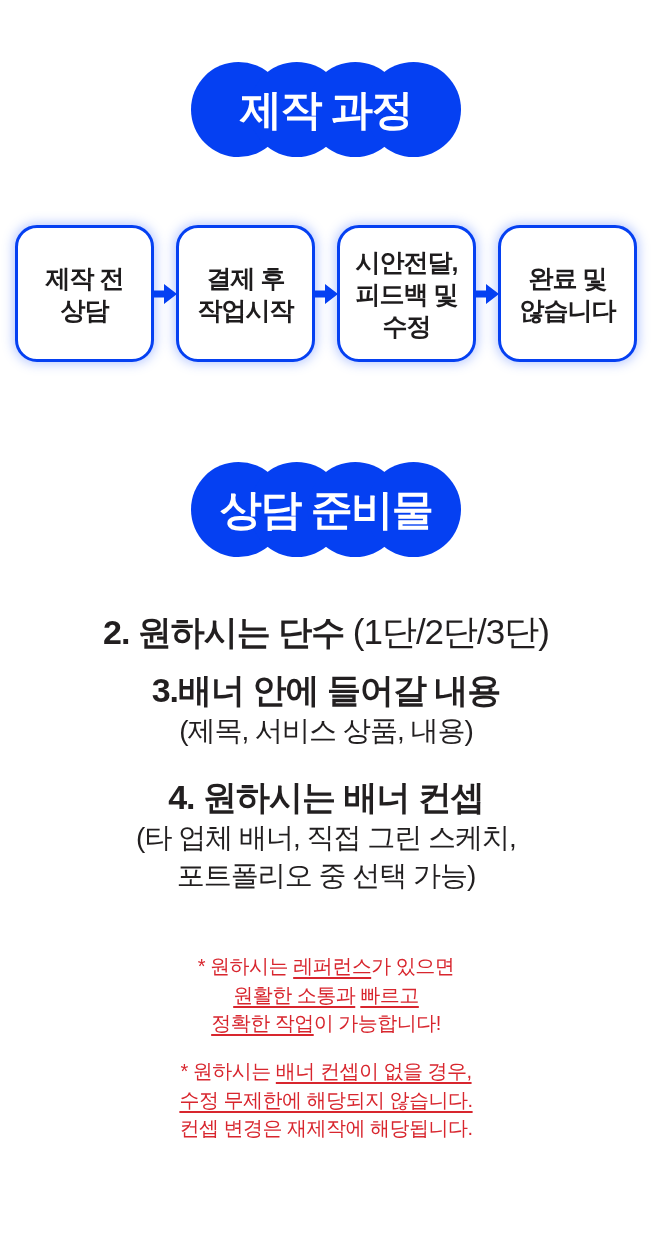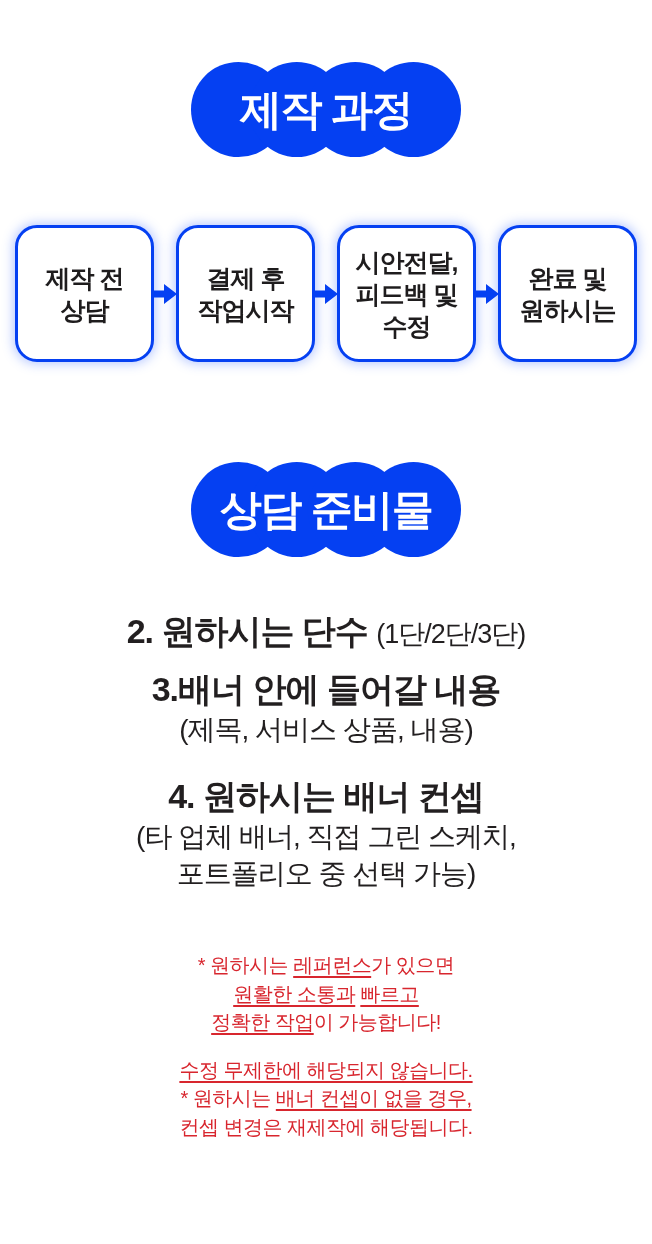--- a/index.html
+++ b/index.html
@@ -29,21 +29,21 @@
     border:3px solid var(--blue);border-radius:22px;
     box-shadow:0 0 11px 2px rgba(70,115,255,0.38);
     display:flex;align-items:center;justify-content:center;text-align:center;
     font-size:25px;font-weight:800;line-height:1.28;color:var(--ink);letter-spacing:-1px;
   }
   .flow-arrow{flex:none;margin:0 -1px;position:relative;z-index:2;align-self:center;}
   
   .materials{margin-top:55px;text-align:center;color:#221F20;}
   .m-item{letter-spacing:-1px;}
   .m-title{font-size:34px;font-weight:800;line-height:1.15;}
-  .m-inline{font-size:27px;font-weight:500;letter-spacing:-1px;}
+  .m-inline{font-size:35px;font-weight:500;letter-spacing:-1px;}
   .m-sub{font-size:28px;font-weight:500;line-height:1.2;margin-top:4px;}
   .gap-a{margin-top:0;}
   .gap-b{margin-top:39px;}
   .gap-c{margin-top:19px;}
   .gap-d{margin-top:30px;}
   
   .notes{margin-top:60px;text-align:center;color:var(--red);font-size:20px;font-weight:500;line-height:1.43;letter-spacing:-0.5px;}
   .note-block + .note-block{margin-top:19px;}
   .u{text-decoration:underline;text-underline-offset:4px;text-decoration-thickness:1.5px;}
 </style>
@@ -96,21 +96,21 @@
       </div>
     </div>
 
     <svg class="flow-arrow" width="24" height="26" viewBox="0 0 24 26" xmlns="http://www.w3.org/2000/svg">
       <path d="M0 9.5 H11 V3 L24 13 L11 23 V16.5 H0 Z" fill="#0540F2"></path>
     </svg>
 
     <div class="step">
       <div>
         <div>완료 및</div>
-        <div>원하시는</div>
+        <div>않습니다</div>
       </div>
     </div>
 
   </div>
 
   <div class="cloud-badge badge2">
     <svg class="cloud-svg" viewBox="0 0 270 95" xmlns="http://www.w3.org/2000/svg">
       <g fill="#0540F2">
         <circle cx="47.5" cy="47.5" r="47.5"></circle>
         <circle cx="105.8" cy="47.5" r="47.5"></circle>
@@ -143,20 +143,20 @@
 
   <div class="notes">
 
     <div class="note-block">
       <div class="note-line"><span>* 원하시는 </span><span class="u">레퍼런스</span><span>가 있으면</span></div>
       <div class="note-line"><span class="u">원활한 소통과</span><span> </span><span class="u">빠르고</span></div>
       <div class="note-line"><span class="u">정확한 작업</span><span>이 가능합니다!</span></div>
     </div>
 
     <div class="note-block">
+      <div class="note-line"><span>* 원하시는 </span><span class="u">배너 컨셉이 없을 경우,</span></div>
       <div class="note-line"><span class="u">수정 무제한에 해당되지 않습니다.</span></div>
-      <div class="note-line"><span>* 원하시는 </span><span class="u">배너 컨셉이 없을 경우,</span></div>
       <div class="note-line"><span>컨셉 변경은 재제작에 해당됩니다.</span></div>
     </div>
 
   </div>
 
 </div>
 
 </body></html>

